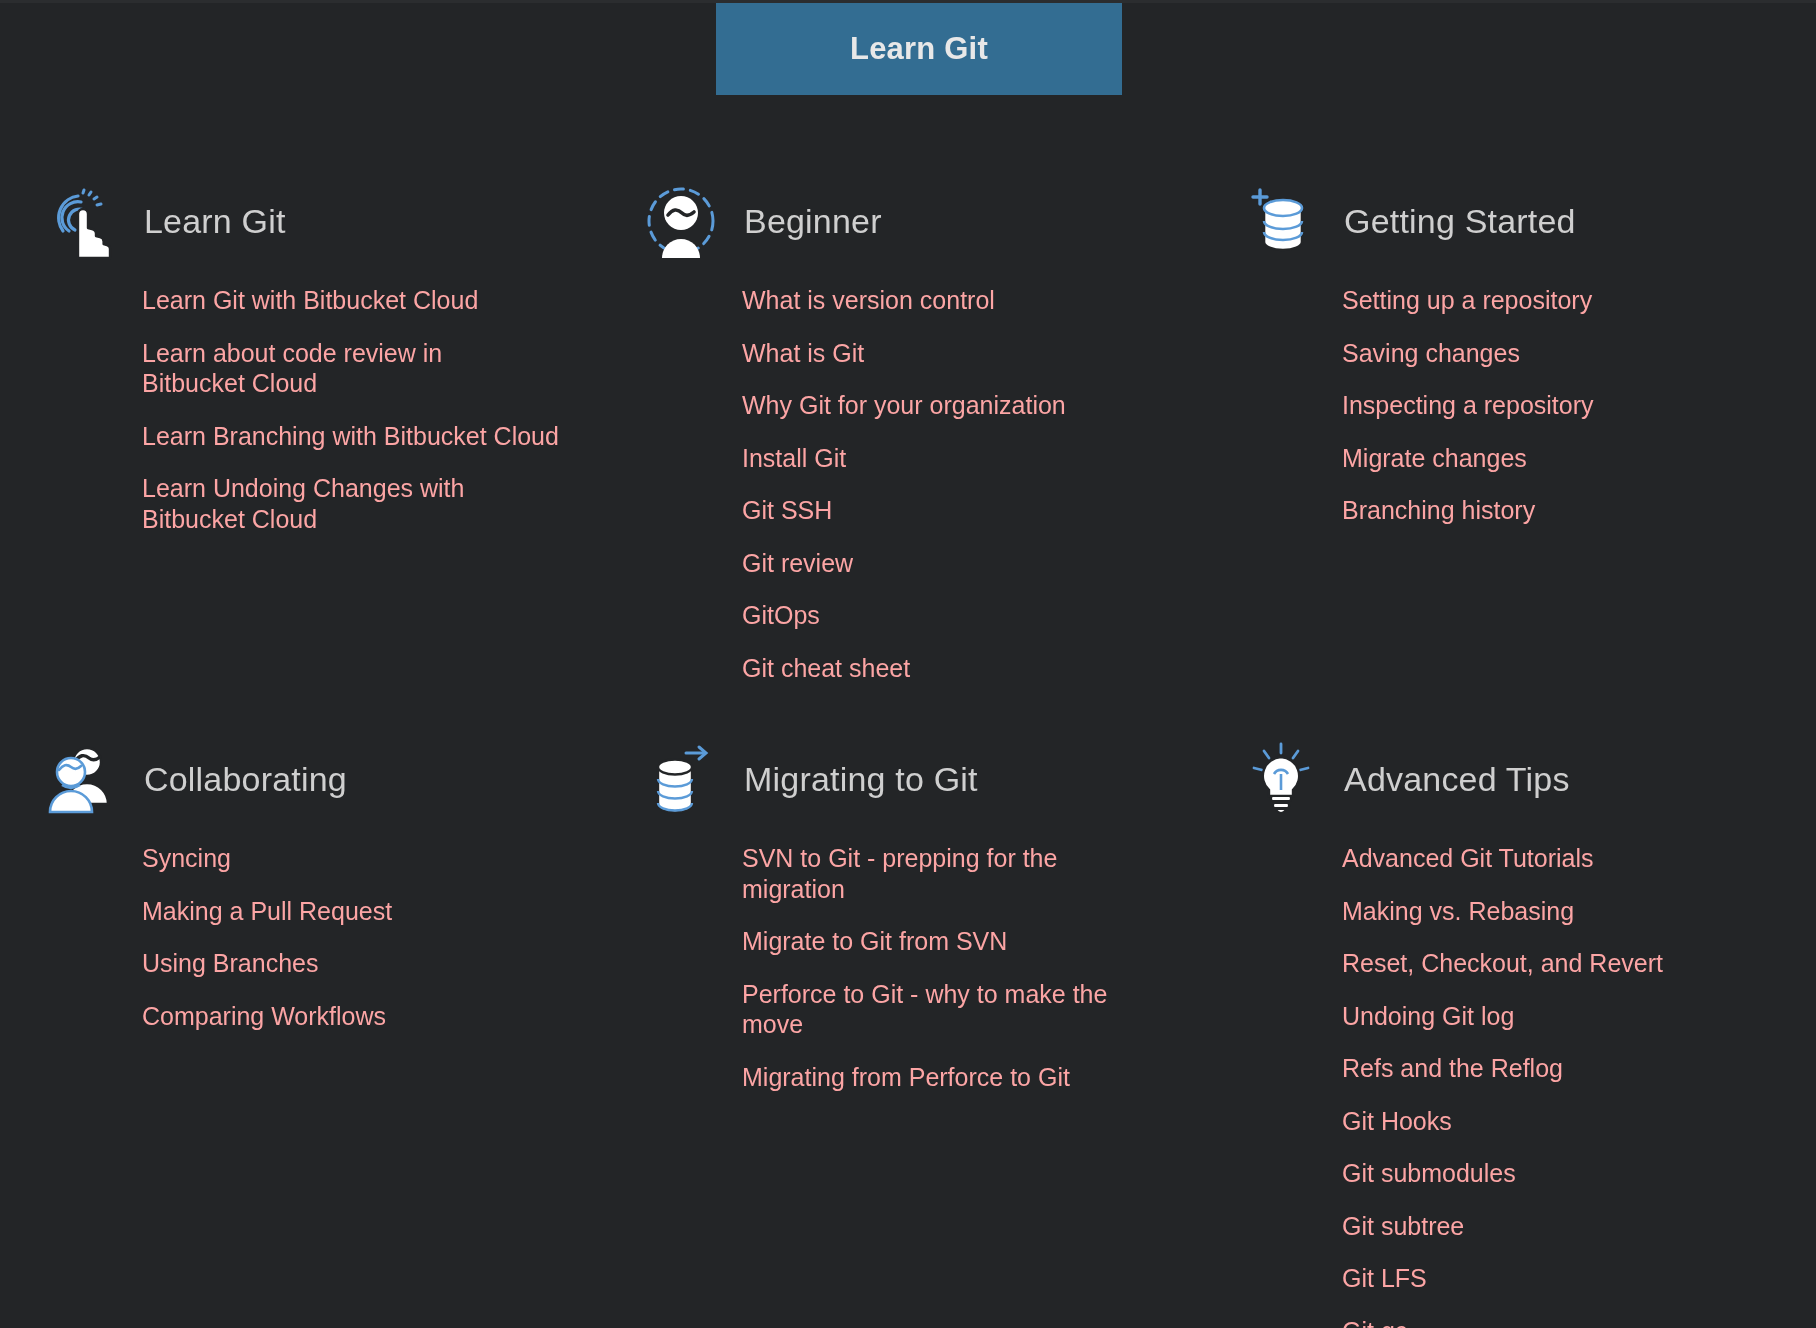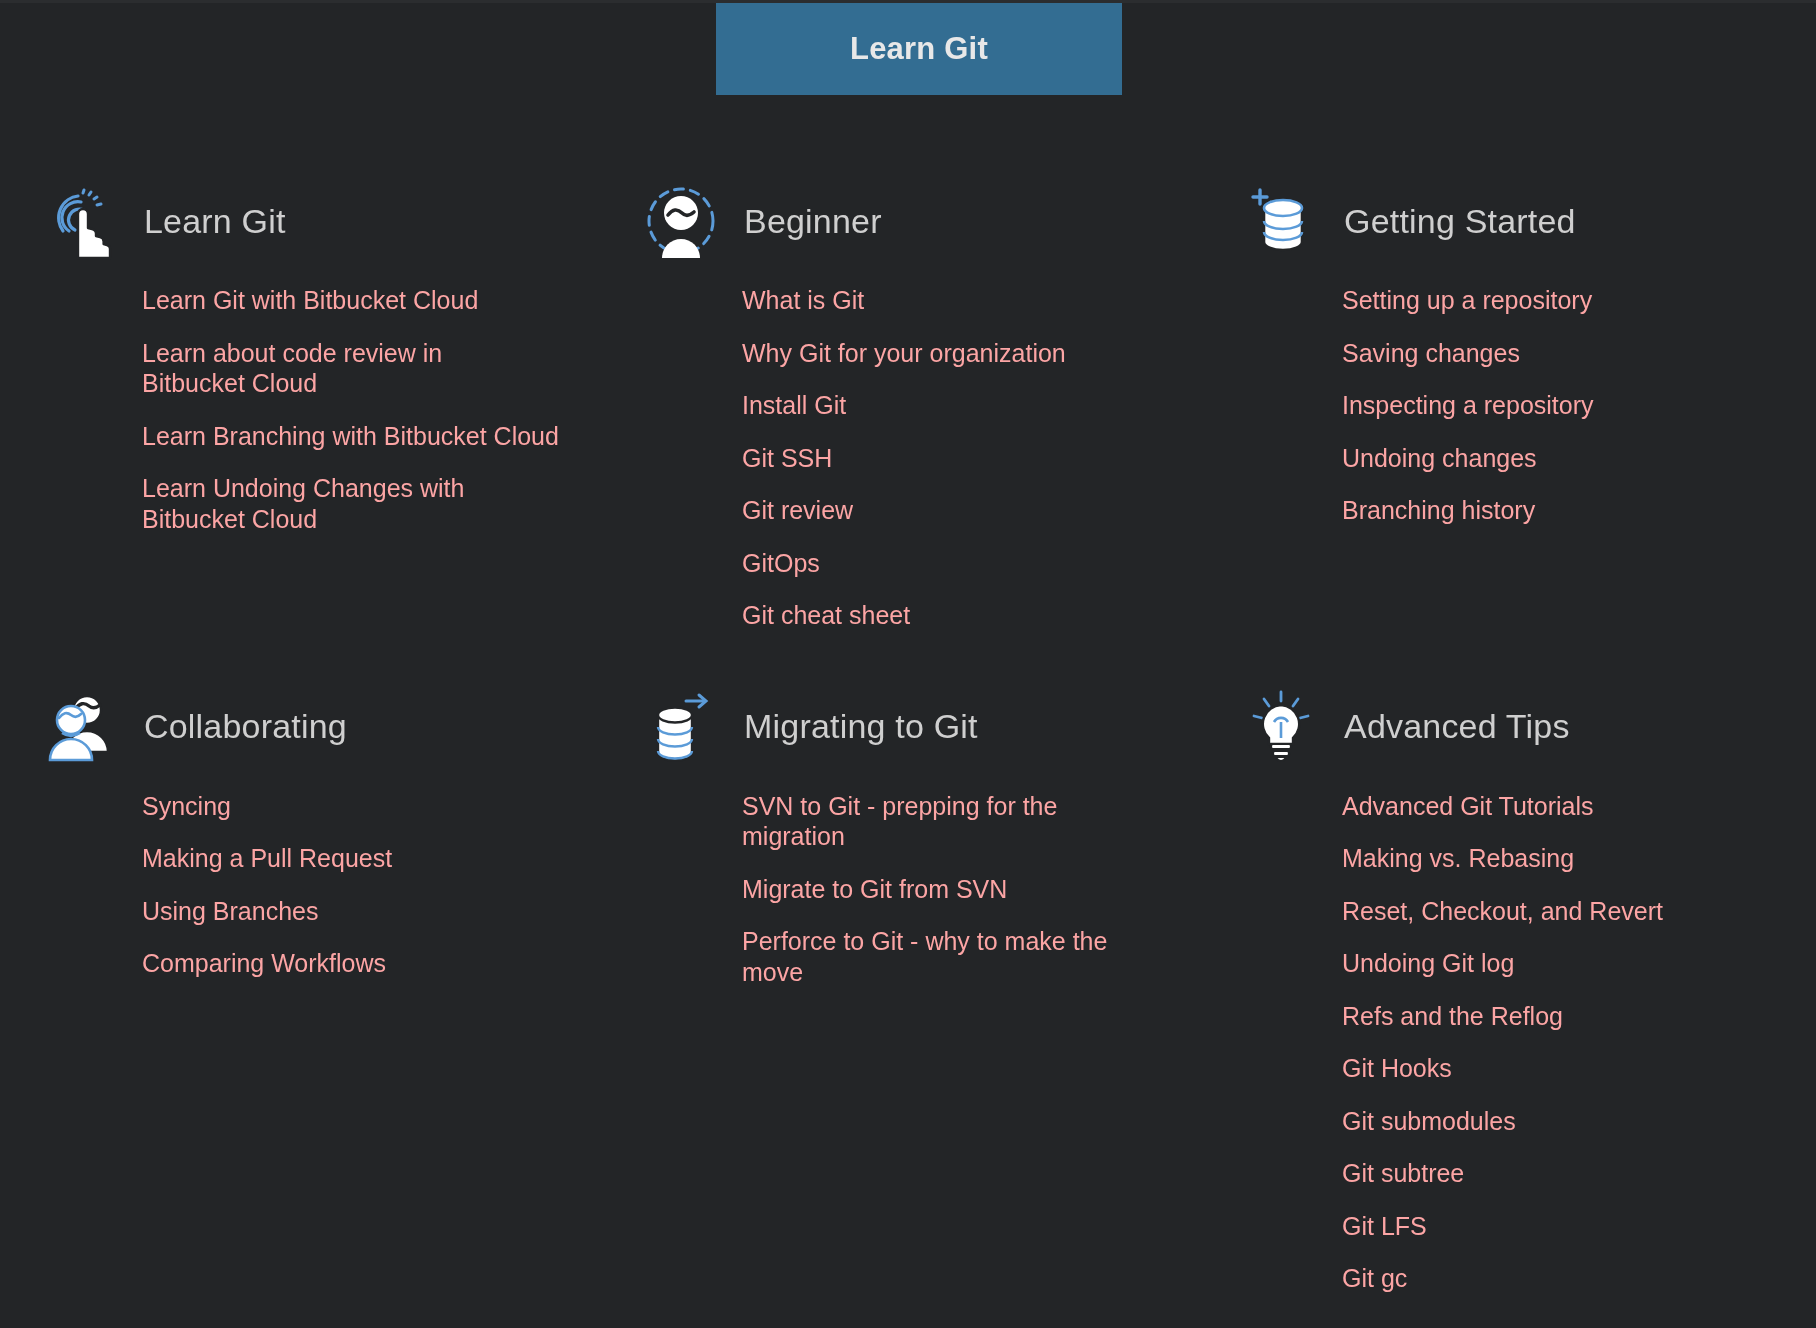--- a/index.html
+++ b/index.html
@@ -129,20 +129,21 @@
         <svg width="74" height="74" viewBox="0 0 74 74">
           <circle cx="37" cy="37" r="32" fill="none" stroke="#5b9bd8" stroke-width="3" stroke-dasharray="9 7" stroke-linecap="round"></circle>
           <circle cx="37" cy="29" r="17" fill="#ffffff"></circle>
           <path d="M18 74 a19 19 0 0 1 38 0 Z" fill="#ffffff"></path>
           <path d="M24 31 q7 -9 14 -2 q5 5 12 -1" fill="none" stroke="#232527" stroke-width="3.6" stroke-linecap="round"></path>
         </svg>
       </span>
       <span class="cat-title">Beginner</span>
     </div>
     <ul class="links">
+      <li><a href="#">What is version control</a></li>
       <li><a href="#">What is Git</a></li>
       <li><a href="#">Why Git for your organization</a></li>
       <li><a href="#">Install Git</a></li>
       <li><a href="#">Git SSH</a></li>
       <li><a href="#">Git review</a></li>
       <li><a href="#">GitOps</a></li>
       <li><a href="#">Git cheat sheet</a></li>
     </ul>
   </div>
 
@@ -162,21 +163,21 @@
             <path d="M0 23 a19 8 0 0 1 0 0" fill="none" stroke="#232527" stroke-width="2.6"></path>
           </g>
         </svg>
       </span>
       <span class="cat-title">Getting Started</span>
     </div>
     <ul class="links">
       <li><a href="#">Setting up a repository</a></li>
       <li><a href="#">Saving changes</a></li>
       <li><a href="#">Inspecting a repository</a></li>
-      <li><a href="#">Undoing changes</a></li>
+      <li><a href="#">Migrate changes</a></li>
       <li><a href="#">Branching history</a></li>
     </ul>
   </div>
 </div>
 
 <div id="row2" class="row2">
 
   <div class="cell">
     <div class="cat-head">
       <span class="cat-icon">
@@ -216,20 +217,21 @@
             <path d="M0 45 a17 7.5 0 0 0 34 0" fill="none" stroke="#5b9bd8" stroke-width="2.4"></path>
           </g>
         </svg>
       </span>
       <span class="cat-title">Migrating to Git</span>
     </div>
     <ul class="links">
       <li><a href="#">SVN to Git - prepping for the migration</a></li>
       <li><a href="#">Migrate to Git from SVN</a></li>
       <li><a href="#">Perforce to Git - why to make the move</a></li>
+      <li><a href="#">Migrating from Perforce to Git</a></li>
     </ul>
   </div>
 
   <div class="cell">
     <div class="cat-head">
       <span class="cat-icon">
         <svg width="74" height="74" viewBox="0 0 74 74">
           <g stroke="#5b9bd8" stroke-width="2.8" stroke-linecap="round">
             <line x1="37" y1="2" x2="37" y2="11"></line>
             <line x1="20" y1="9" x2="25" y2="16"></line>

